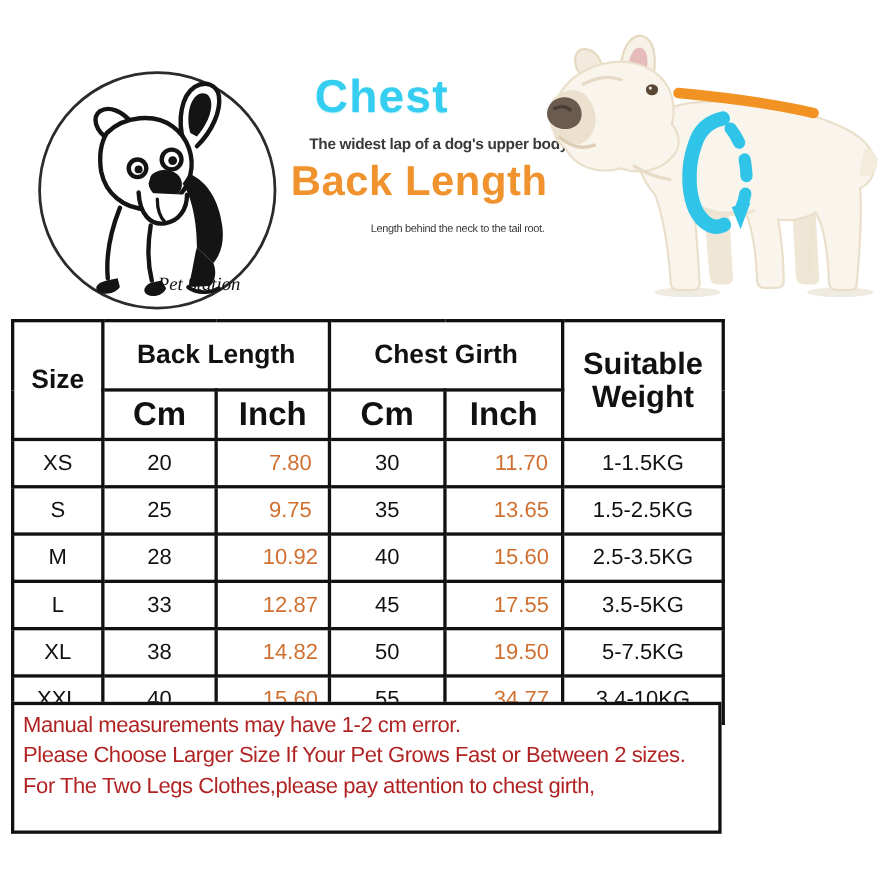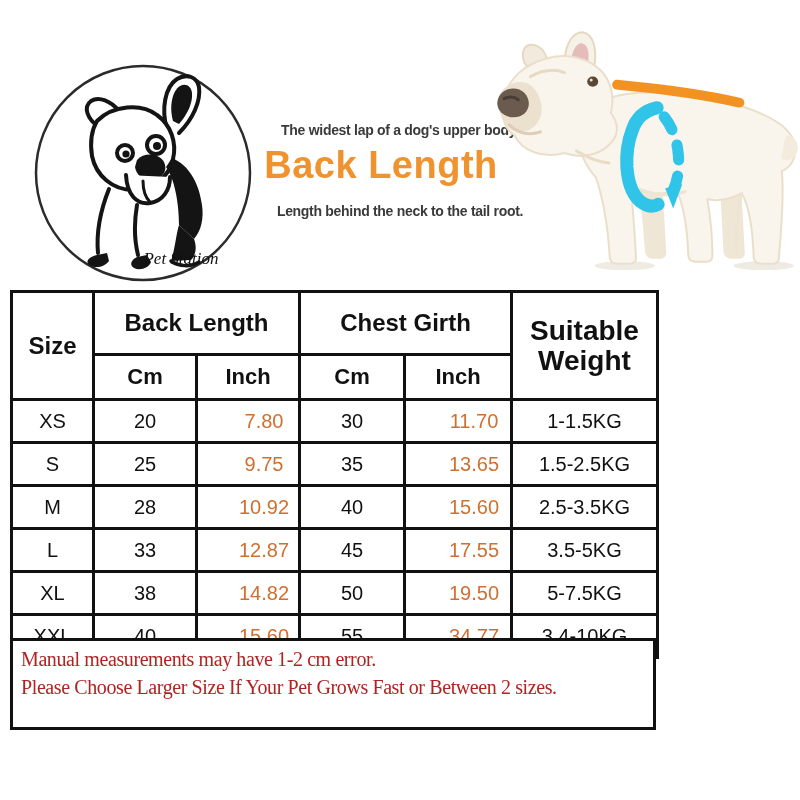--- a/index.html
+++ b/index.html
@@ -10,38 +10,38 @@
   #logo-wrap{position:absolute;left:33px;top:63px;width:220px;height:220px;}
   #dog-wrap{position:absolute;left:478px;top:18px;width:322px;height:252px;}
 
   .guide-title-chest{position:absolute;left:347px;top:64px;transform:translateX(-50%);
       font-size:42px;font-weight:bold;letter-spacing:1px;color:#35cdf0;
       text-shadow:0 0 1px rgba(255,255,255,.55), 0 1px 1px rgba(53,205,240,.35);white-space:nowrap;}
   .guide-desc-chest{position:absolute;left:400px;top:122px;transform:translateX(-50%);
       font-size:14px;font-weight:bold;color:#3a3a3a;letter-spacing:-0.3px;white-space:nowrap;}
   .guide-title-back{position:absolute;left:381px;top:144px;transform:translateX(-50%);
       font-size:38px;font-weight:bold;letter-spacing:0.5px;color:#f0922d;white-space:nowrap;}
-  .guide-desc-back{position:absolute;left:400px;top:203px;transform:translateX(-50%);
-      font-size:14px;font-weight:bold;color:#3a3a3a;letter-spacing:-0.3px;white-space:nowrap;}
+  .guide-desc-back{position:absolute;left:416px;top:203px;transform:translateX(-50%);
+      font-size:10px;font-weight:normal;color:#3a3a3a;letter-spacing:-0.3px;white-space:nowrap;}
 
   
   #size-table{position:absolute;left:10px;top:290px;width:646px;border-collapse:collapse;
       table-layout:fixed;}
   #size-table th,#size-table td{border:3px solid #111;text-align:center;vertical-align:middle;
       padding:0;background:#fff;color:#111;}
   #size-table th{font-weight:bold;font-size:24px;}
-  #size-table tr.unit-row th{font-size:22px;height:42px;margin-top:24px;}
+  #size-table tr.unit-row th{font-size:30px;height:42px;margin-top:24px;}
   #size-table tr.group-row th{height:60px;}
   #size-table td{font-size:20px;font-weight:normal;height:40px;}
   #size-table td.inch{color:#cf7030;padding-left:32px;}
   #size-table th.sw{font-size:28px;line-height:30px;padding:0 14px;}
 
   
-  #notes{position:absolute;left:10px;top:638px;width:646px;height:92px;box-sizing:border-box;
-      border:3px solid #111;padding:4px 0 0 8px;background:#fff;font-family:Liberation Serif, serif;}
+  #notes{position:absolute;left:10px;top:638px;width:646px;height:120px;box-sizing:border-box;
+      border:3px solid #111;padding:4px 0 0 8px;background:#fff;}
   #notes .note-line{font-size:20px;letter-spacing:-0.4px;line-height:28px;color:#b12222;
       white-space:nowrap;}
 </style>
 </head>
 <body>
 
 <div id="page">
 
   <div id="logo-wrap">
     <svg viewBox="0 0 220 220" width="220" height="220">
@@ -73,20 +73,21 @@
 
         <path d="M139,95 C156,102 166,120 169,142 C171,156 168,168 161,176 L146,162 C146,138 141,115 133,104 Z" fill="#141414" stroke="none"></path>
         <path d="M161,176 C164,184 163,192 158,197 L138,198 C142,186 143,172 146,162" fill="#141414" stroke="none"></path>
 
         <path d="M138,198 C146,204 158,204 166,199" stroke-width="3.5"></path>
       </g>
       <text x="148" y="201" text-anchor="middle" font-size="17" font-family="Liberation Serif, serif" font-style="italic" fill="#111">Pet Station</text>
     </svg>
   </div>
 
+  <div class="guide-title-chest">Chest</div>
   <div class="guide-desc-chest">The widest lap of a dog's upper body.</div>
   <div class="guide-title-back">Back Length</div>
   <div class="guide-desc-back">Length behind the neck to the tail root.</div>
 
   <div id="dog-wrap">
     <svg viewBox="0 0 320 250" width="322" height="252">
 
       <ellipse cx="146" cy="246" rx="30" ry="4.5" fill="#efebe2"></ellipse>
       <ellipse cx="284" cy="246" rx="30" ry="4.5" fill="#efebe2"></ellipse>
 
@@ -214,15 +215,16 @@
       <td>55</td>
       <td class="inch">34.77</td>
       <td>3.4-10KG</td>
     </tr>
   </tbody>
     </table>
 
   <div id="notes">
     <div class="note-line">Manual measurements may have 1-2 cm error.</div>
     <div class="note-line">Please Choose Larger Size If Your Pet Grows Fast or Between 2 sizes.</div>
+    <div class="note-line">For The Two Legs Clothes,please pay attention to chest girth,</div>
   </div>
 
 </div>
 
 </body></html>

